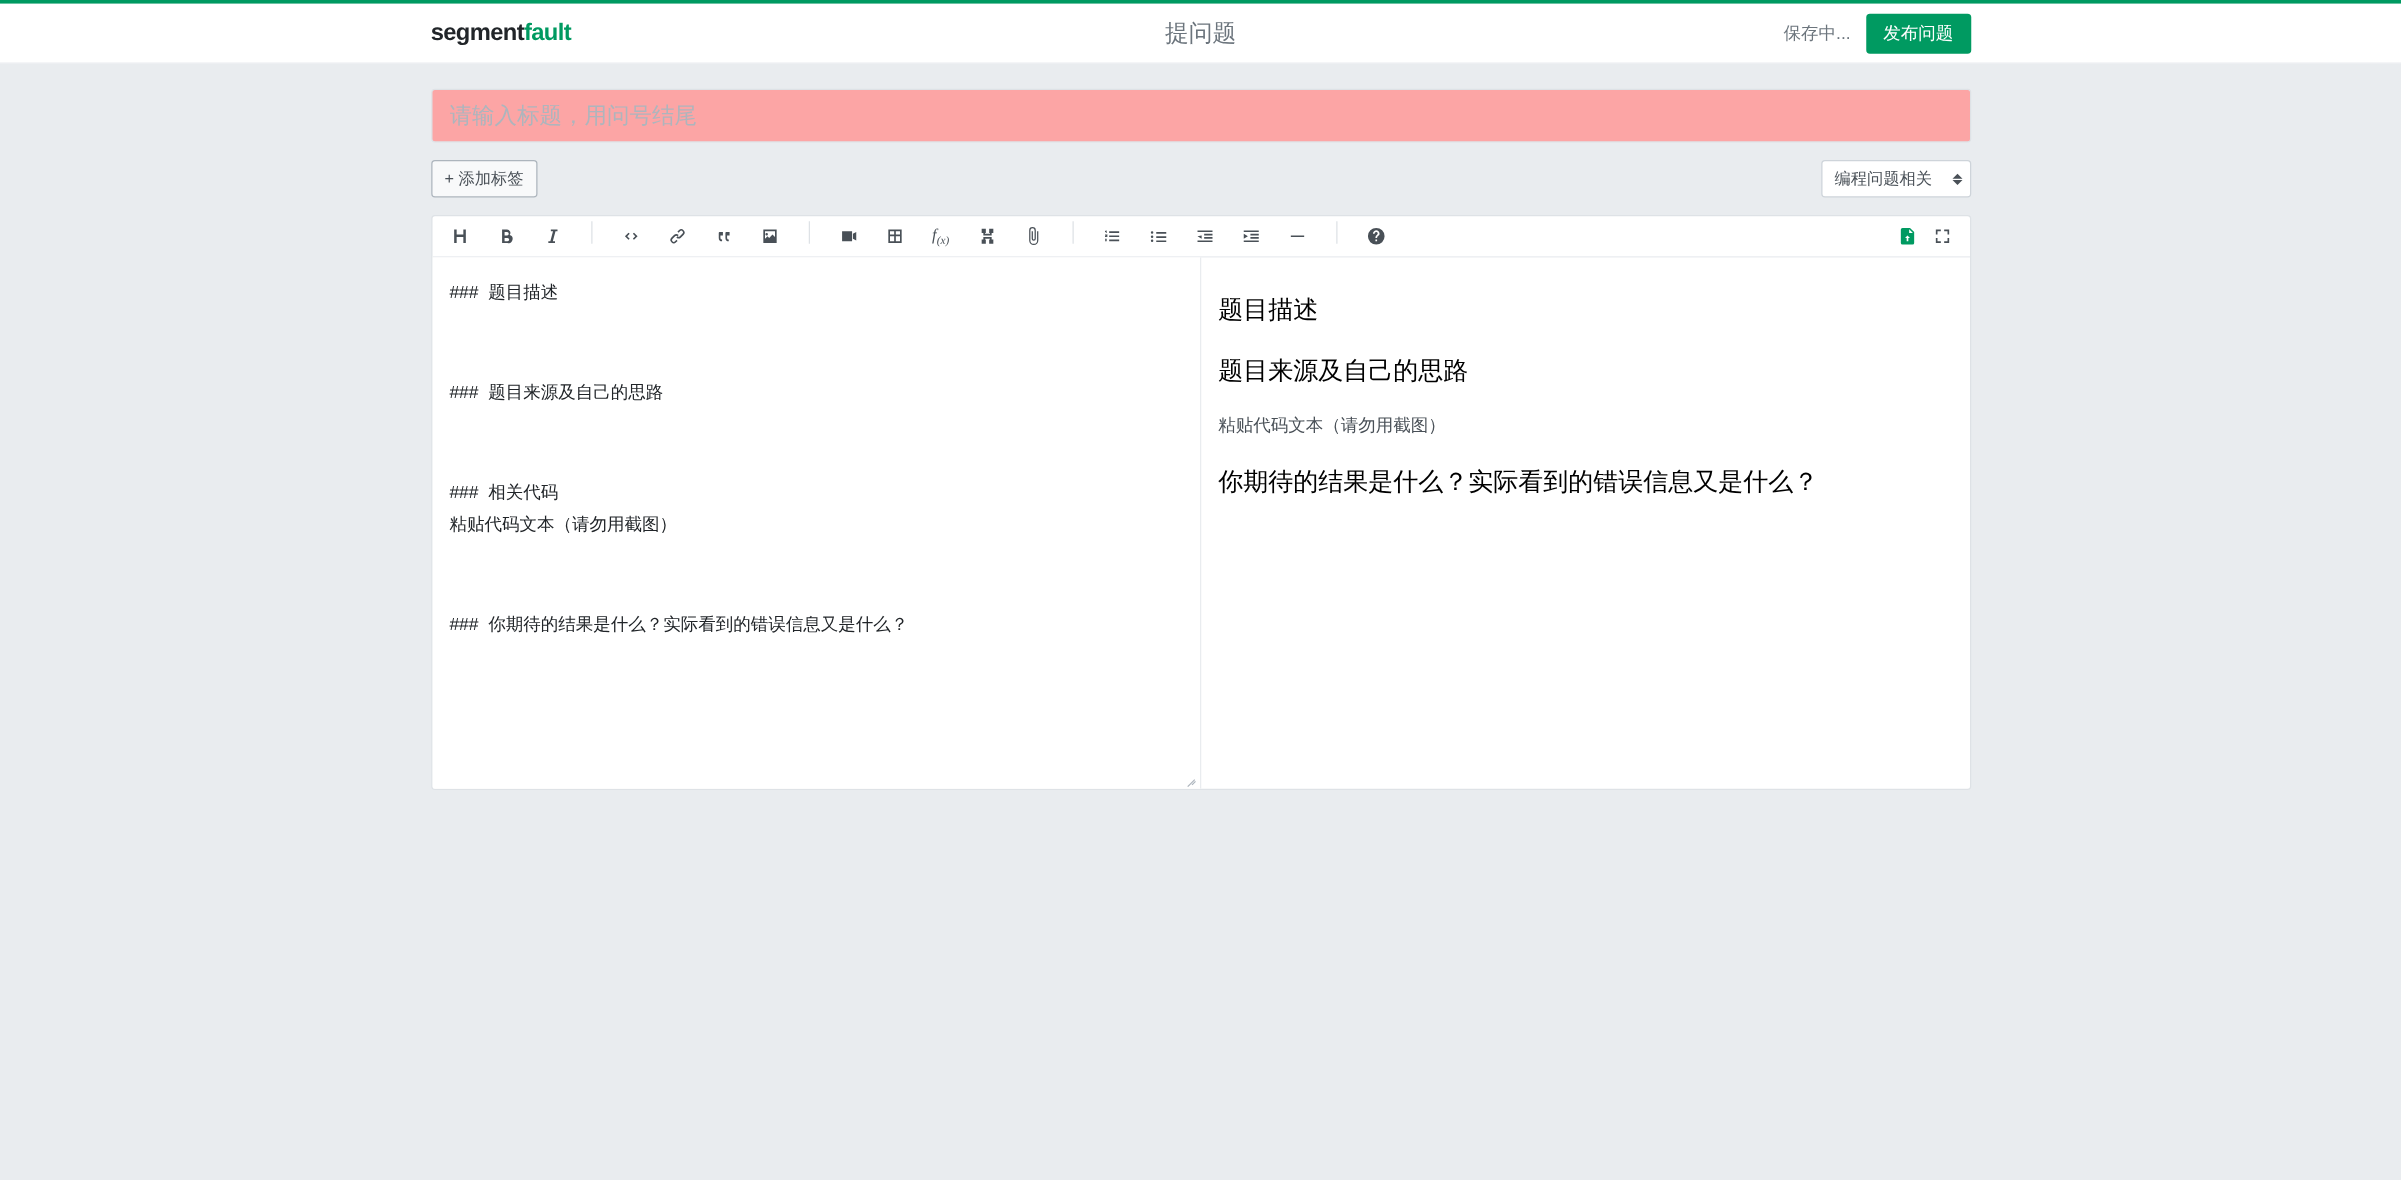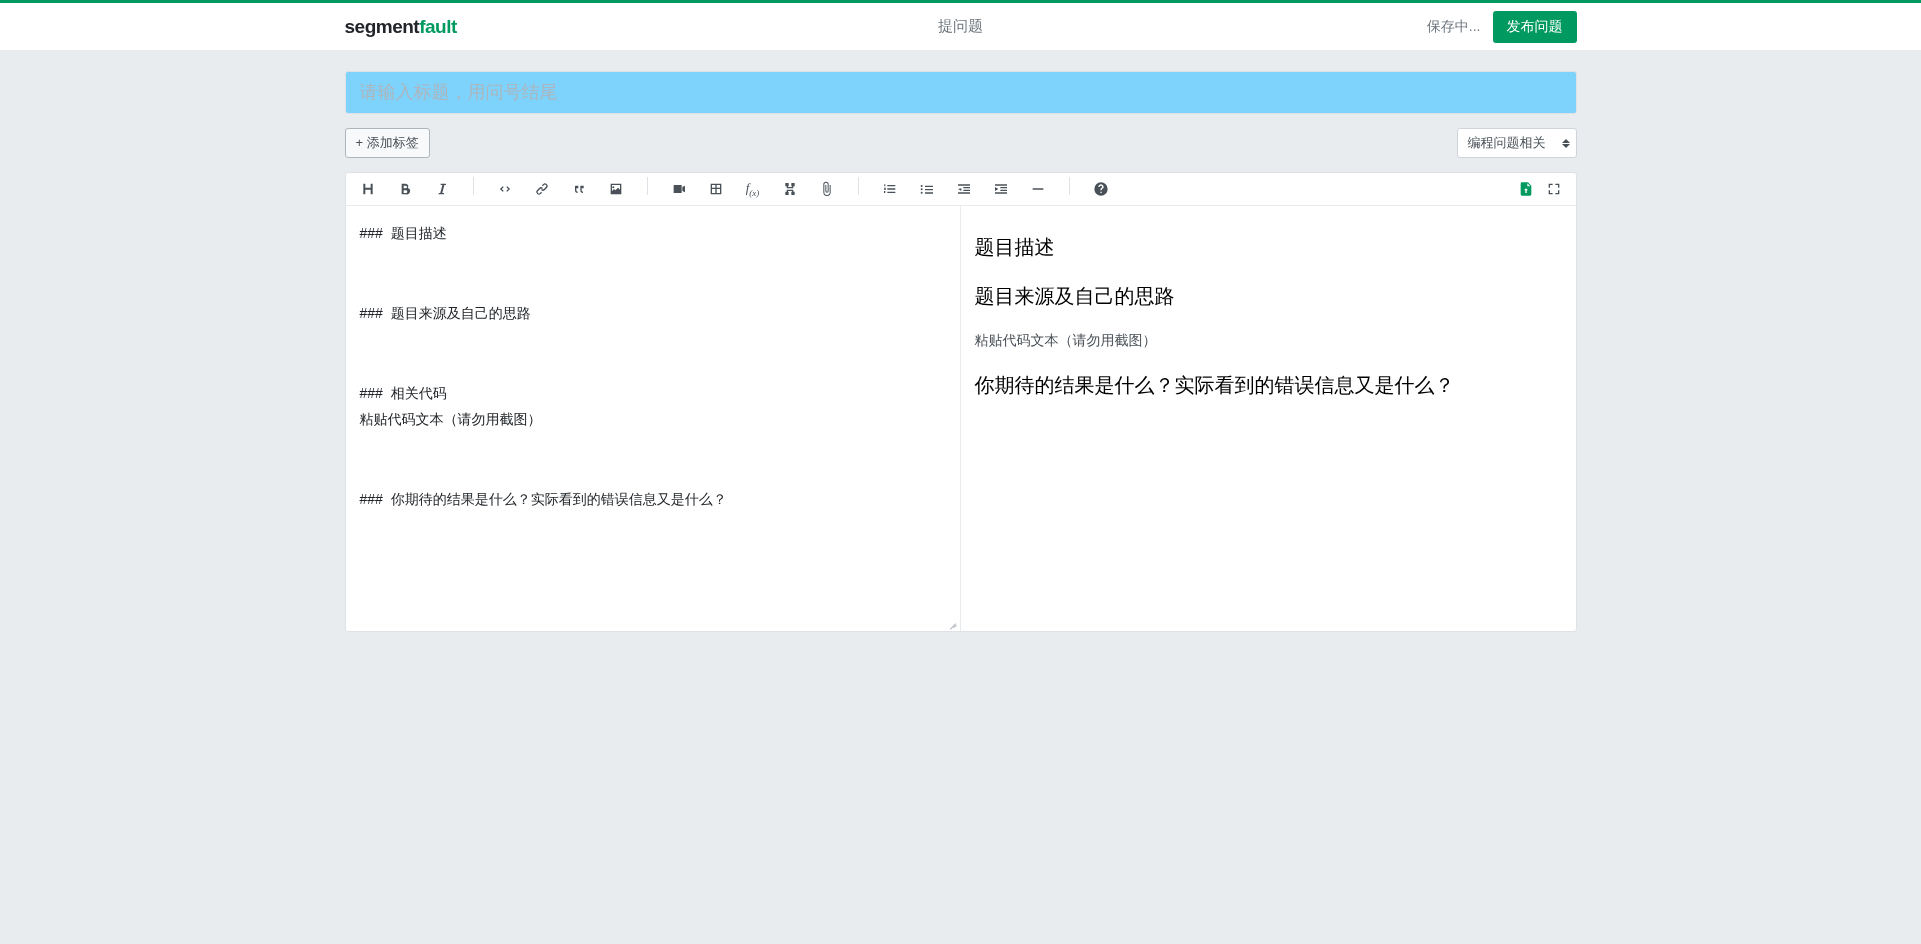--- a/index.html
+++ b/index.html
@@ -28,21 +28,21 @@
   }
   .logo {
     font-weight: 900;
     font-size: 19px;
     letter-spacing: -0.5px;
   }
   .logo .seg { color: #212529; }
   .logo .fault { color: #009a61; }
   .page-title {
     color: #6c757d;
-    font-size: 15px;
+    font-size: 19px;
     position: absolute;
     left: 50%;
     transform: translateX(-50%);
   }
   .header-right { display: flex; align-items: center; gap: 12px; }
   .saving { color: #6c757d; font-size: 14px; }
   .publish-btn {
     background: #009a61;
     color: #fff;
     border: none;
@@ -51,21 +51,21 @@
     font-size: 14px;
     cursor: pointer;
     text-align: right;
   }
   .container {
     width: 1232px;
     margin: 20px auto 0;
   }
   .title-input {
     width: 100%;
-    background: #7dd3fc;
+    background: #fca5a5;
     border: 1px solid #dee2e6;
     border-radius: 3px;
     padding: 10px 14px;
     font-size: 18px;
     outline: none;
   }
   .title-input::placeholder { color: #adb5bd; }
   .row2 {
     display: flex;
     justify-content: space-between;

